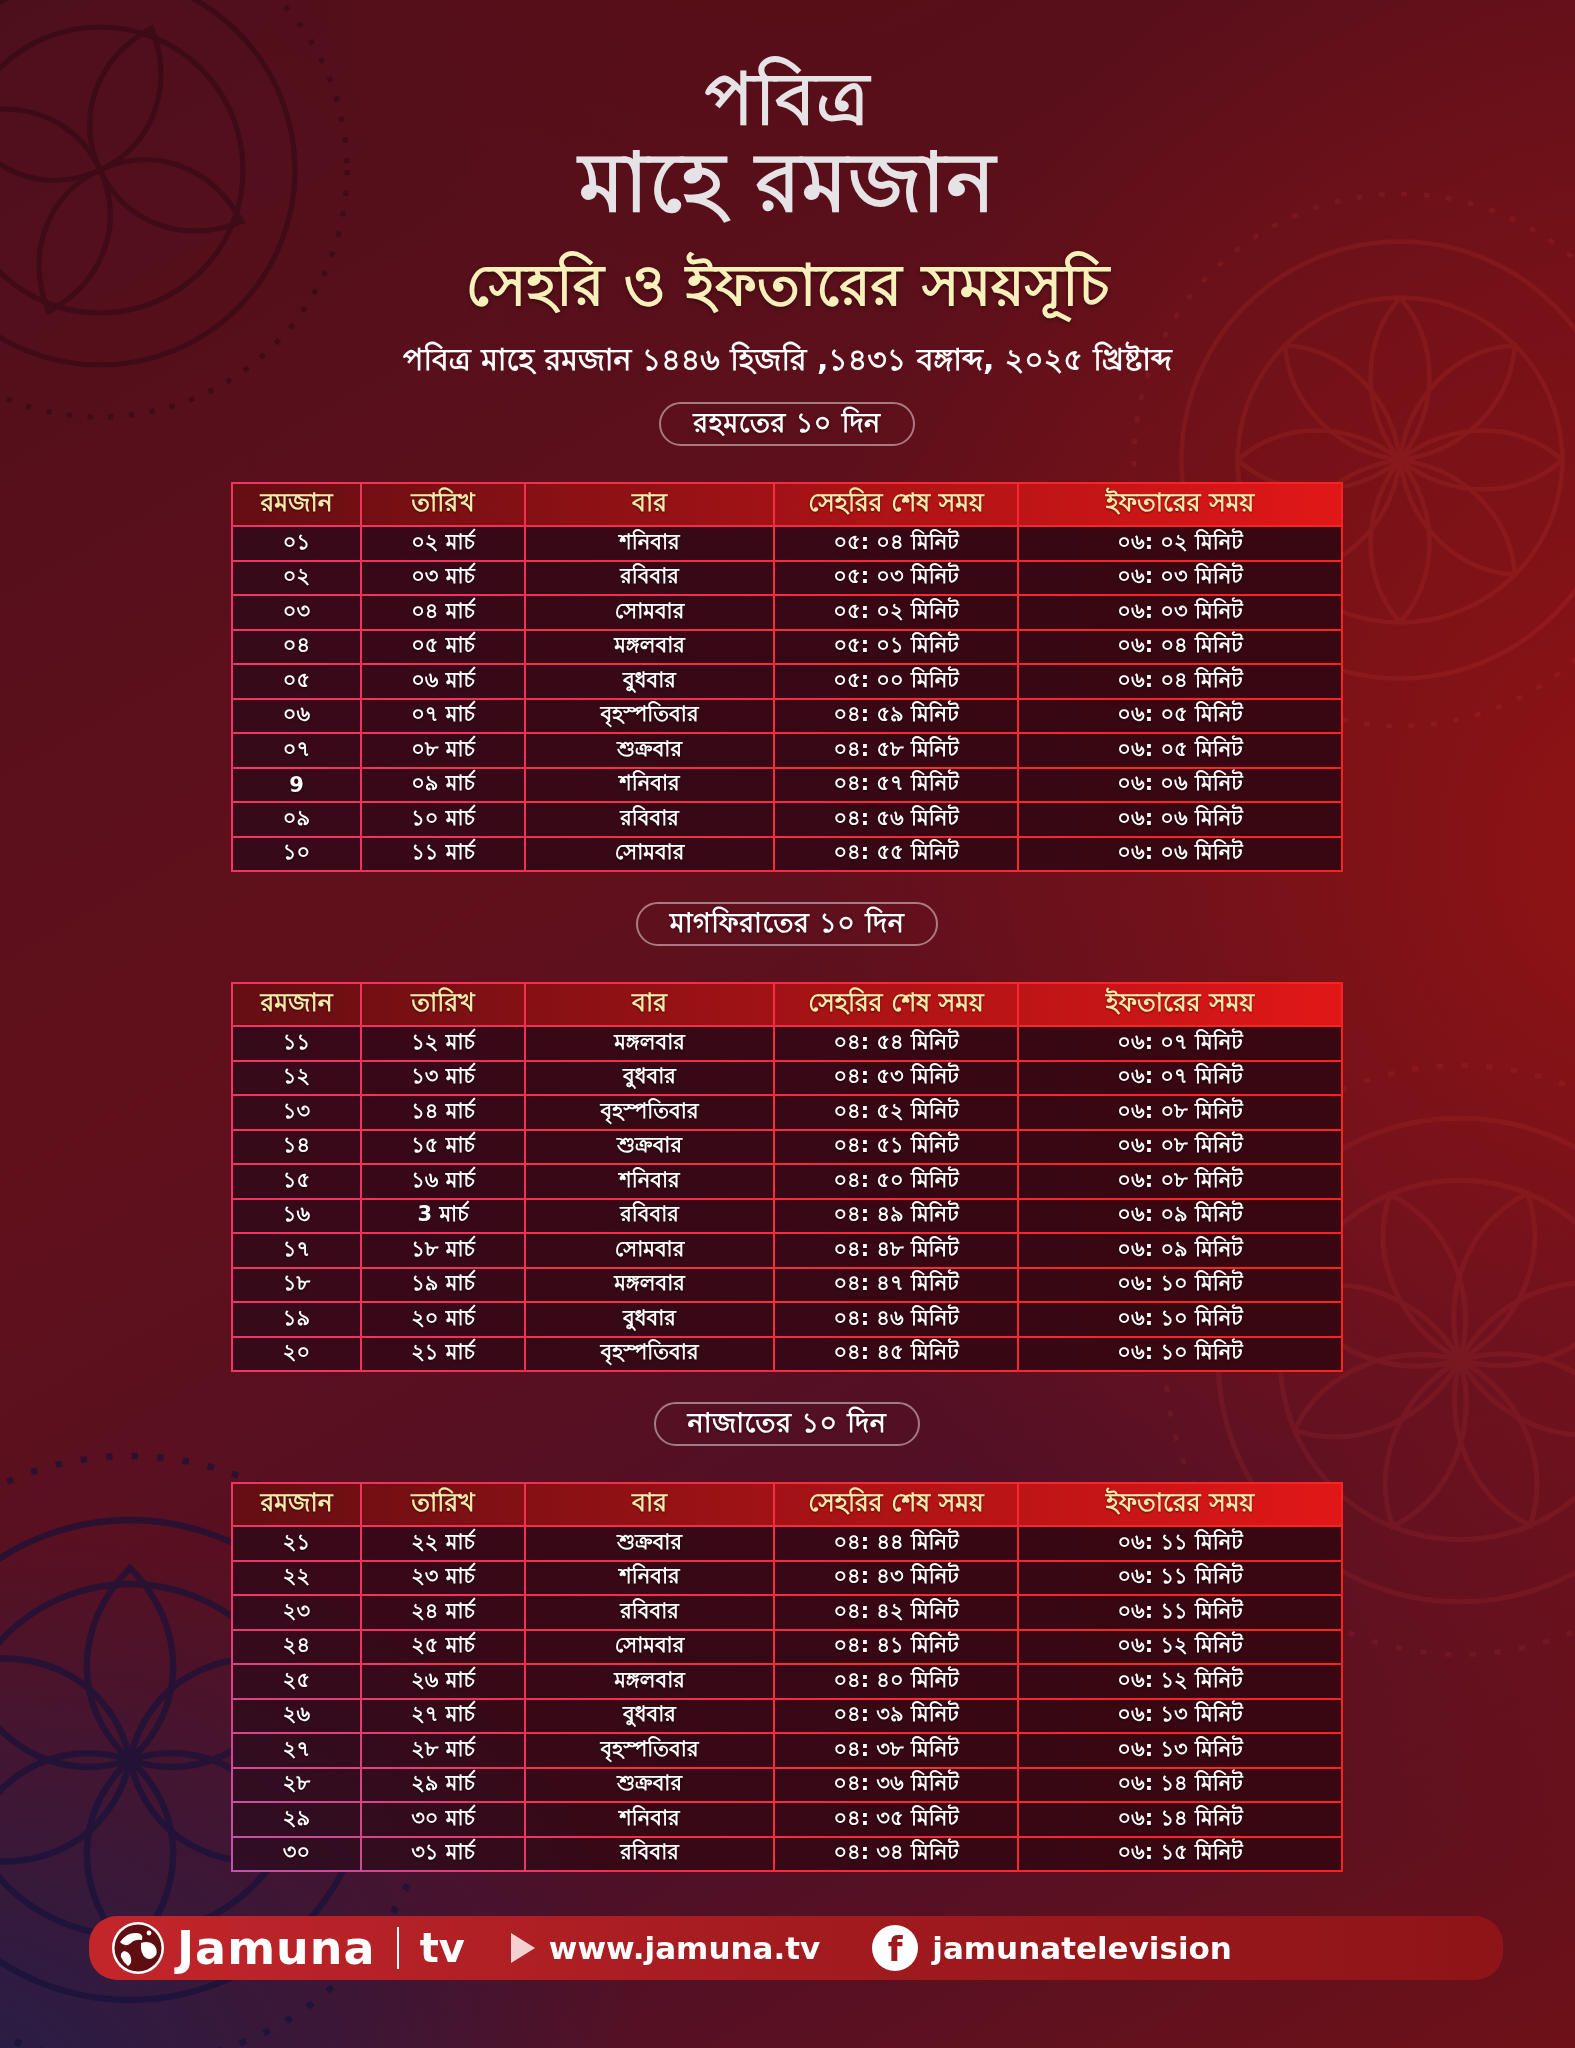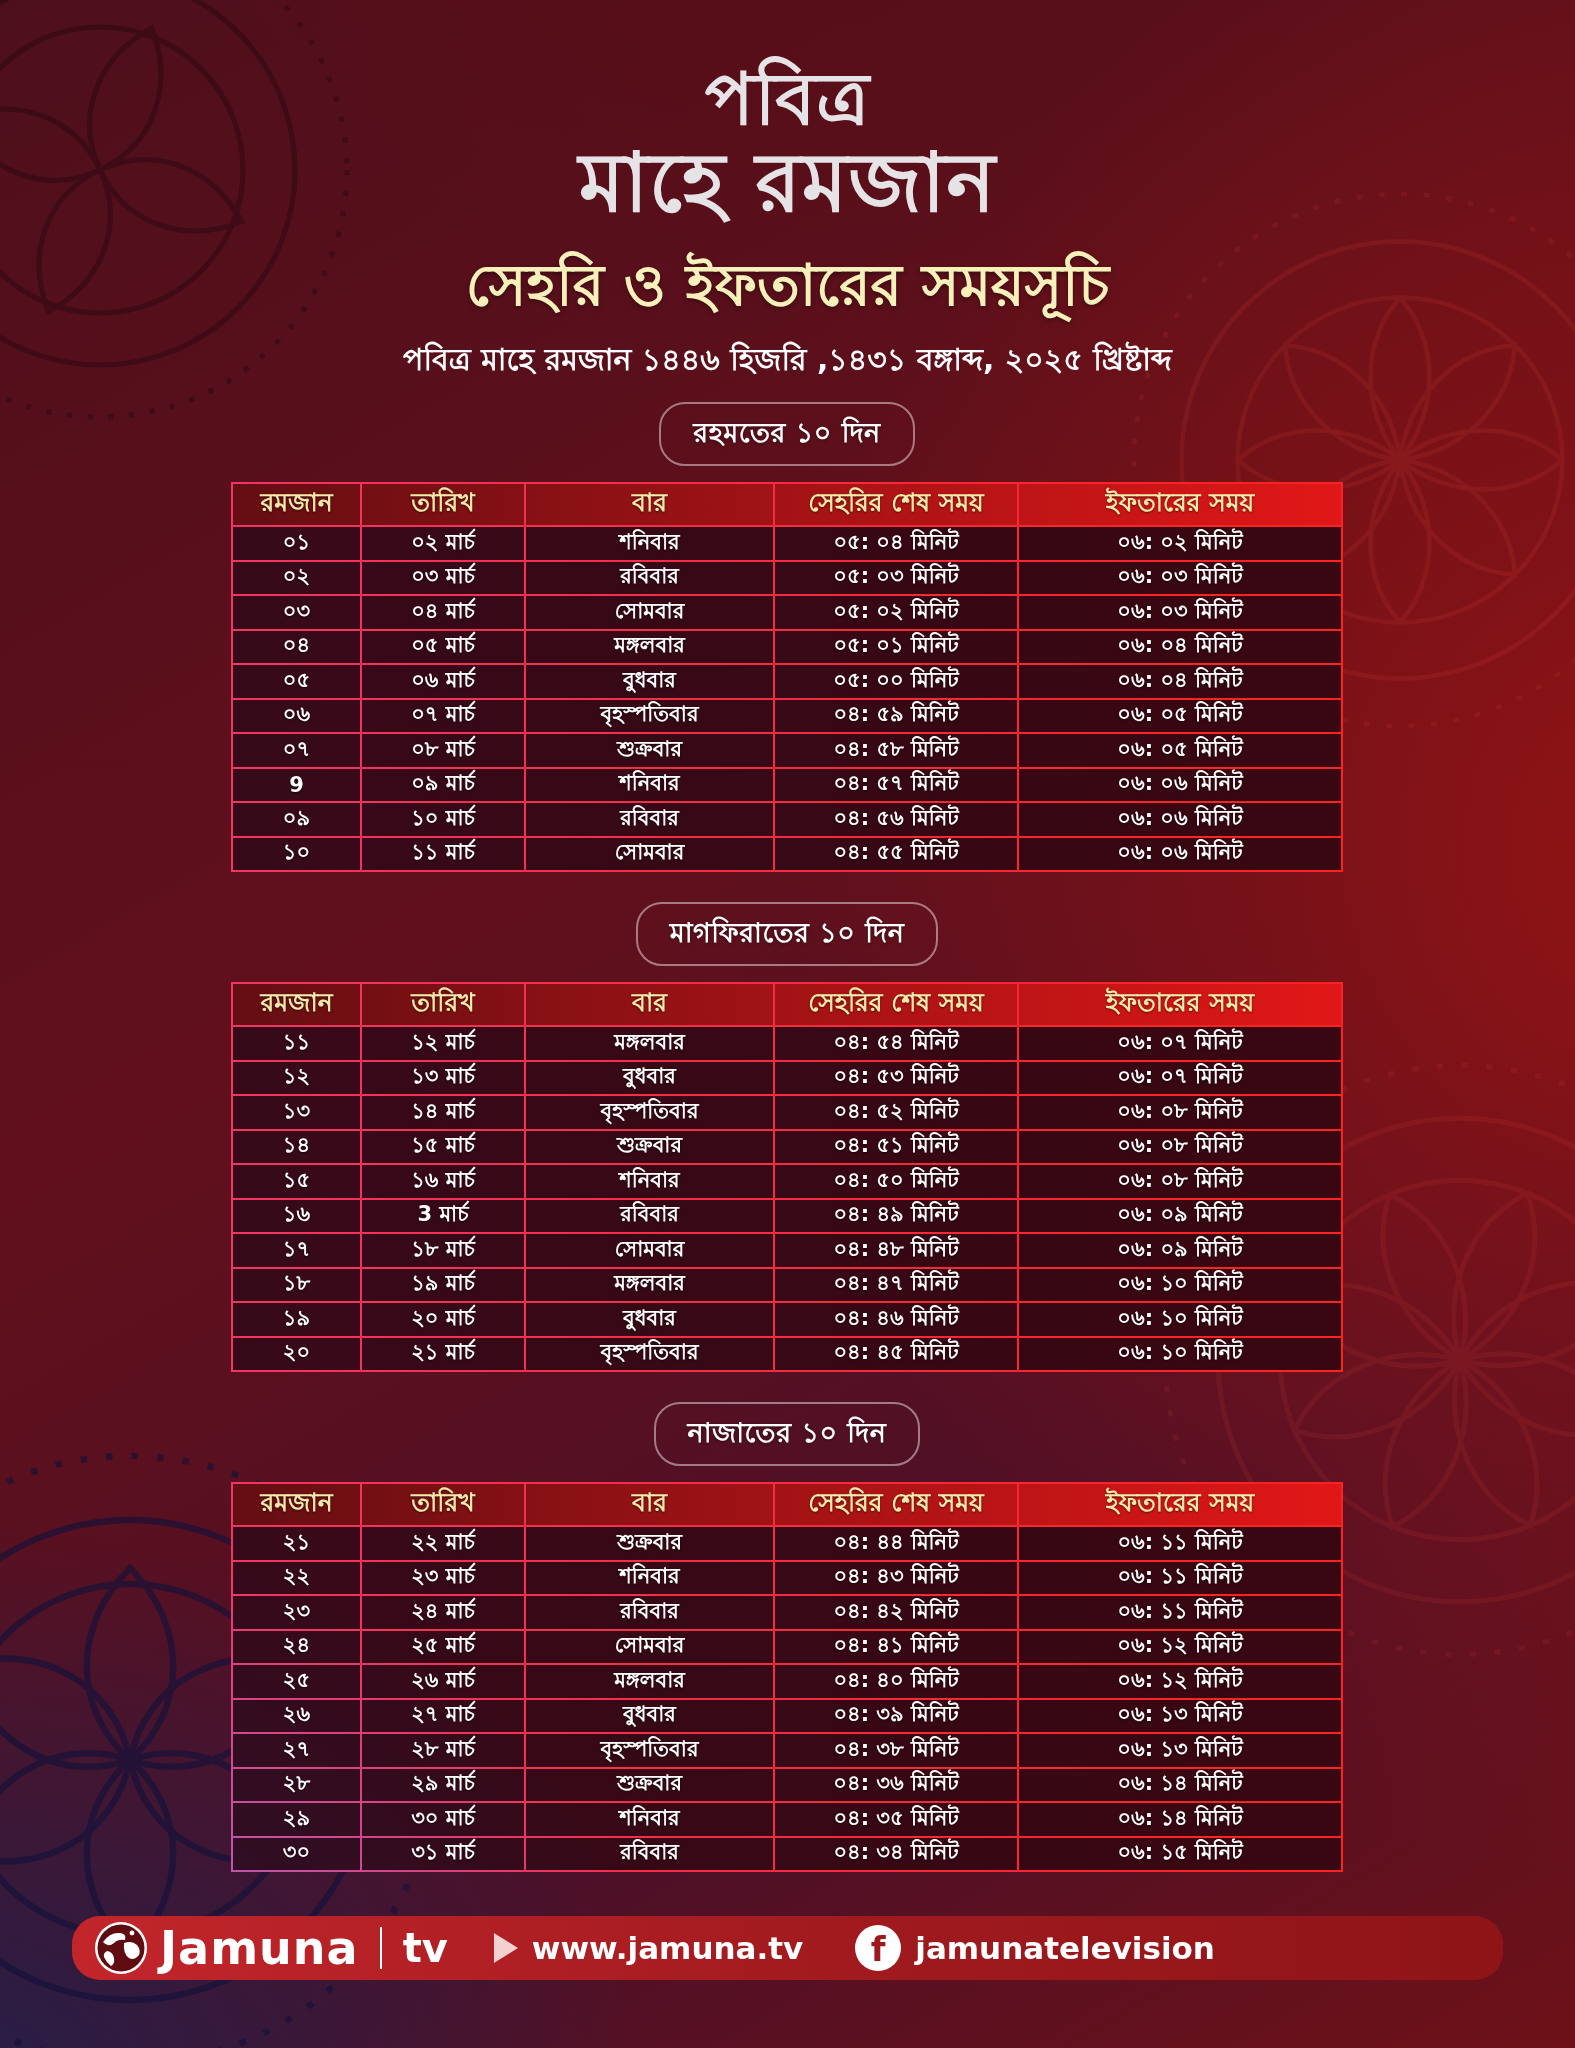--- a/index.html
+++ b/index.html
@@ -15,21 +15,21 @@
   .deco{position:absolute;pointer-events:none;}
   header{position:absolute;left:0;top:0;width:100%;text-align:center;color:#fff;}
   .t1{position:absolute;left:0;top:44px;width:100%;font-size:72px;font-weight:800;color:#e5e3e6;letter-spacing:1px;}
   .t2{position:absolute;left:0;top:120px;width:100%;font-size:82px;font-weight:800;color:#e5e3e6;letter-spacing:1px;}
   .sub{position:absolute;left:0;top:242px;width:100%;font-size:57px;font-weight:800;color:#f7f0ba;text-shadow:0 2px 4px rgba(0,0,0,.35);}
   .tag{position:absolute;left:0;top:336px;width:100%;font-size:30px;font-weight:600;color:#ffffff;}
   .sections{position:absolute;left:231px;top:402px;width:1112px;}
   .badge-row{text-align:center;margin-bottom:32px;height:48px;}
   .badge{
     display:inline-flex;align-items:center;justify-content:center;
-    height:64px;min-width:200px;padding:0 32px;box-sizing:border-box;
+    height:44px;min-width:200px;padding:0 32px;box-sizing:border-box;
     border:2px solid rgba(255,255,255,.45);border-radius:26px;
     color:#fff;font-size:27px;font-weight:700;letter-spacing:.5px;
     text-shadow:0 1px 3px rgba(0,0,0,.4);
   }
   .grid{
     display:grid;grid-template-columns:127px 162px 247px 242px 1fr;
     gap:2px;padding:2px;margin-bottom:30px;
     background-image:
       radial-gradient(1100px 850px at 0% 100%, #8d74f2 0%, rgba(141,116,242,0) 60%),
       linear-gradient(90deg, #ef3a72 0%, #fa2222 80%);
@@ -42,21 +42,21 @@
     color:#f3e9a9;font-weight:700;font-size:25px;
     text-shadow:0 1px 2px rgba(0,0,0,.5);
   }
   .grid .c{
     height:32.5px;display:flex;align-items:center;justify-content:center;
     background:rgba(26,3,15,0.87);
     color:#ffffff;font-size:21px;font-weight:600;
     text-shadow:0 1px 2px rgba(0,0,0,.55);
   }
   .footer{
-    position:absolute;left:72px;right:72px;top:1916px;height:64px;box-sizing:border-box;
+    position:absolute;left:89px;right:72px;top:1916px;height:64px;box-sizing:border-box;
     background:linear-gradient(90deg,#c2262b 0%,#a01a1e 55%,#8e1418 100%);
     display:flex;align-items:center;padding:0 22px;color:#fff;border-radius:28px;
   }
   .logo{display:flex;align-items:center;gap:12px;}
   .logo-text{font-size:46px;font-weight:800;letter-spacing:1px;line-height:1;}
   .logo-div{width:2px;height:42px;background:#fff;margin:0 9px;}
   .logo-tv{font-size:40px;font-weight:700;line-height:1;}
   .fgroup{display:flex;align-items:center;gap:14px;font-size:31px;font-weight:600;text-align:right;}
   .site{margin-left:46px;}
   .fb-group{margin-left:52px;}

